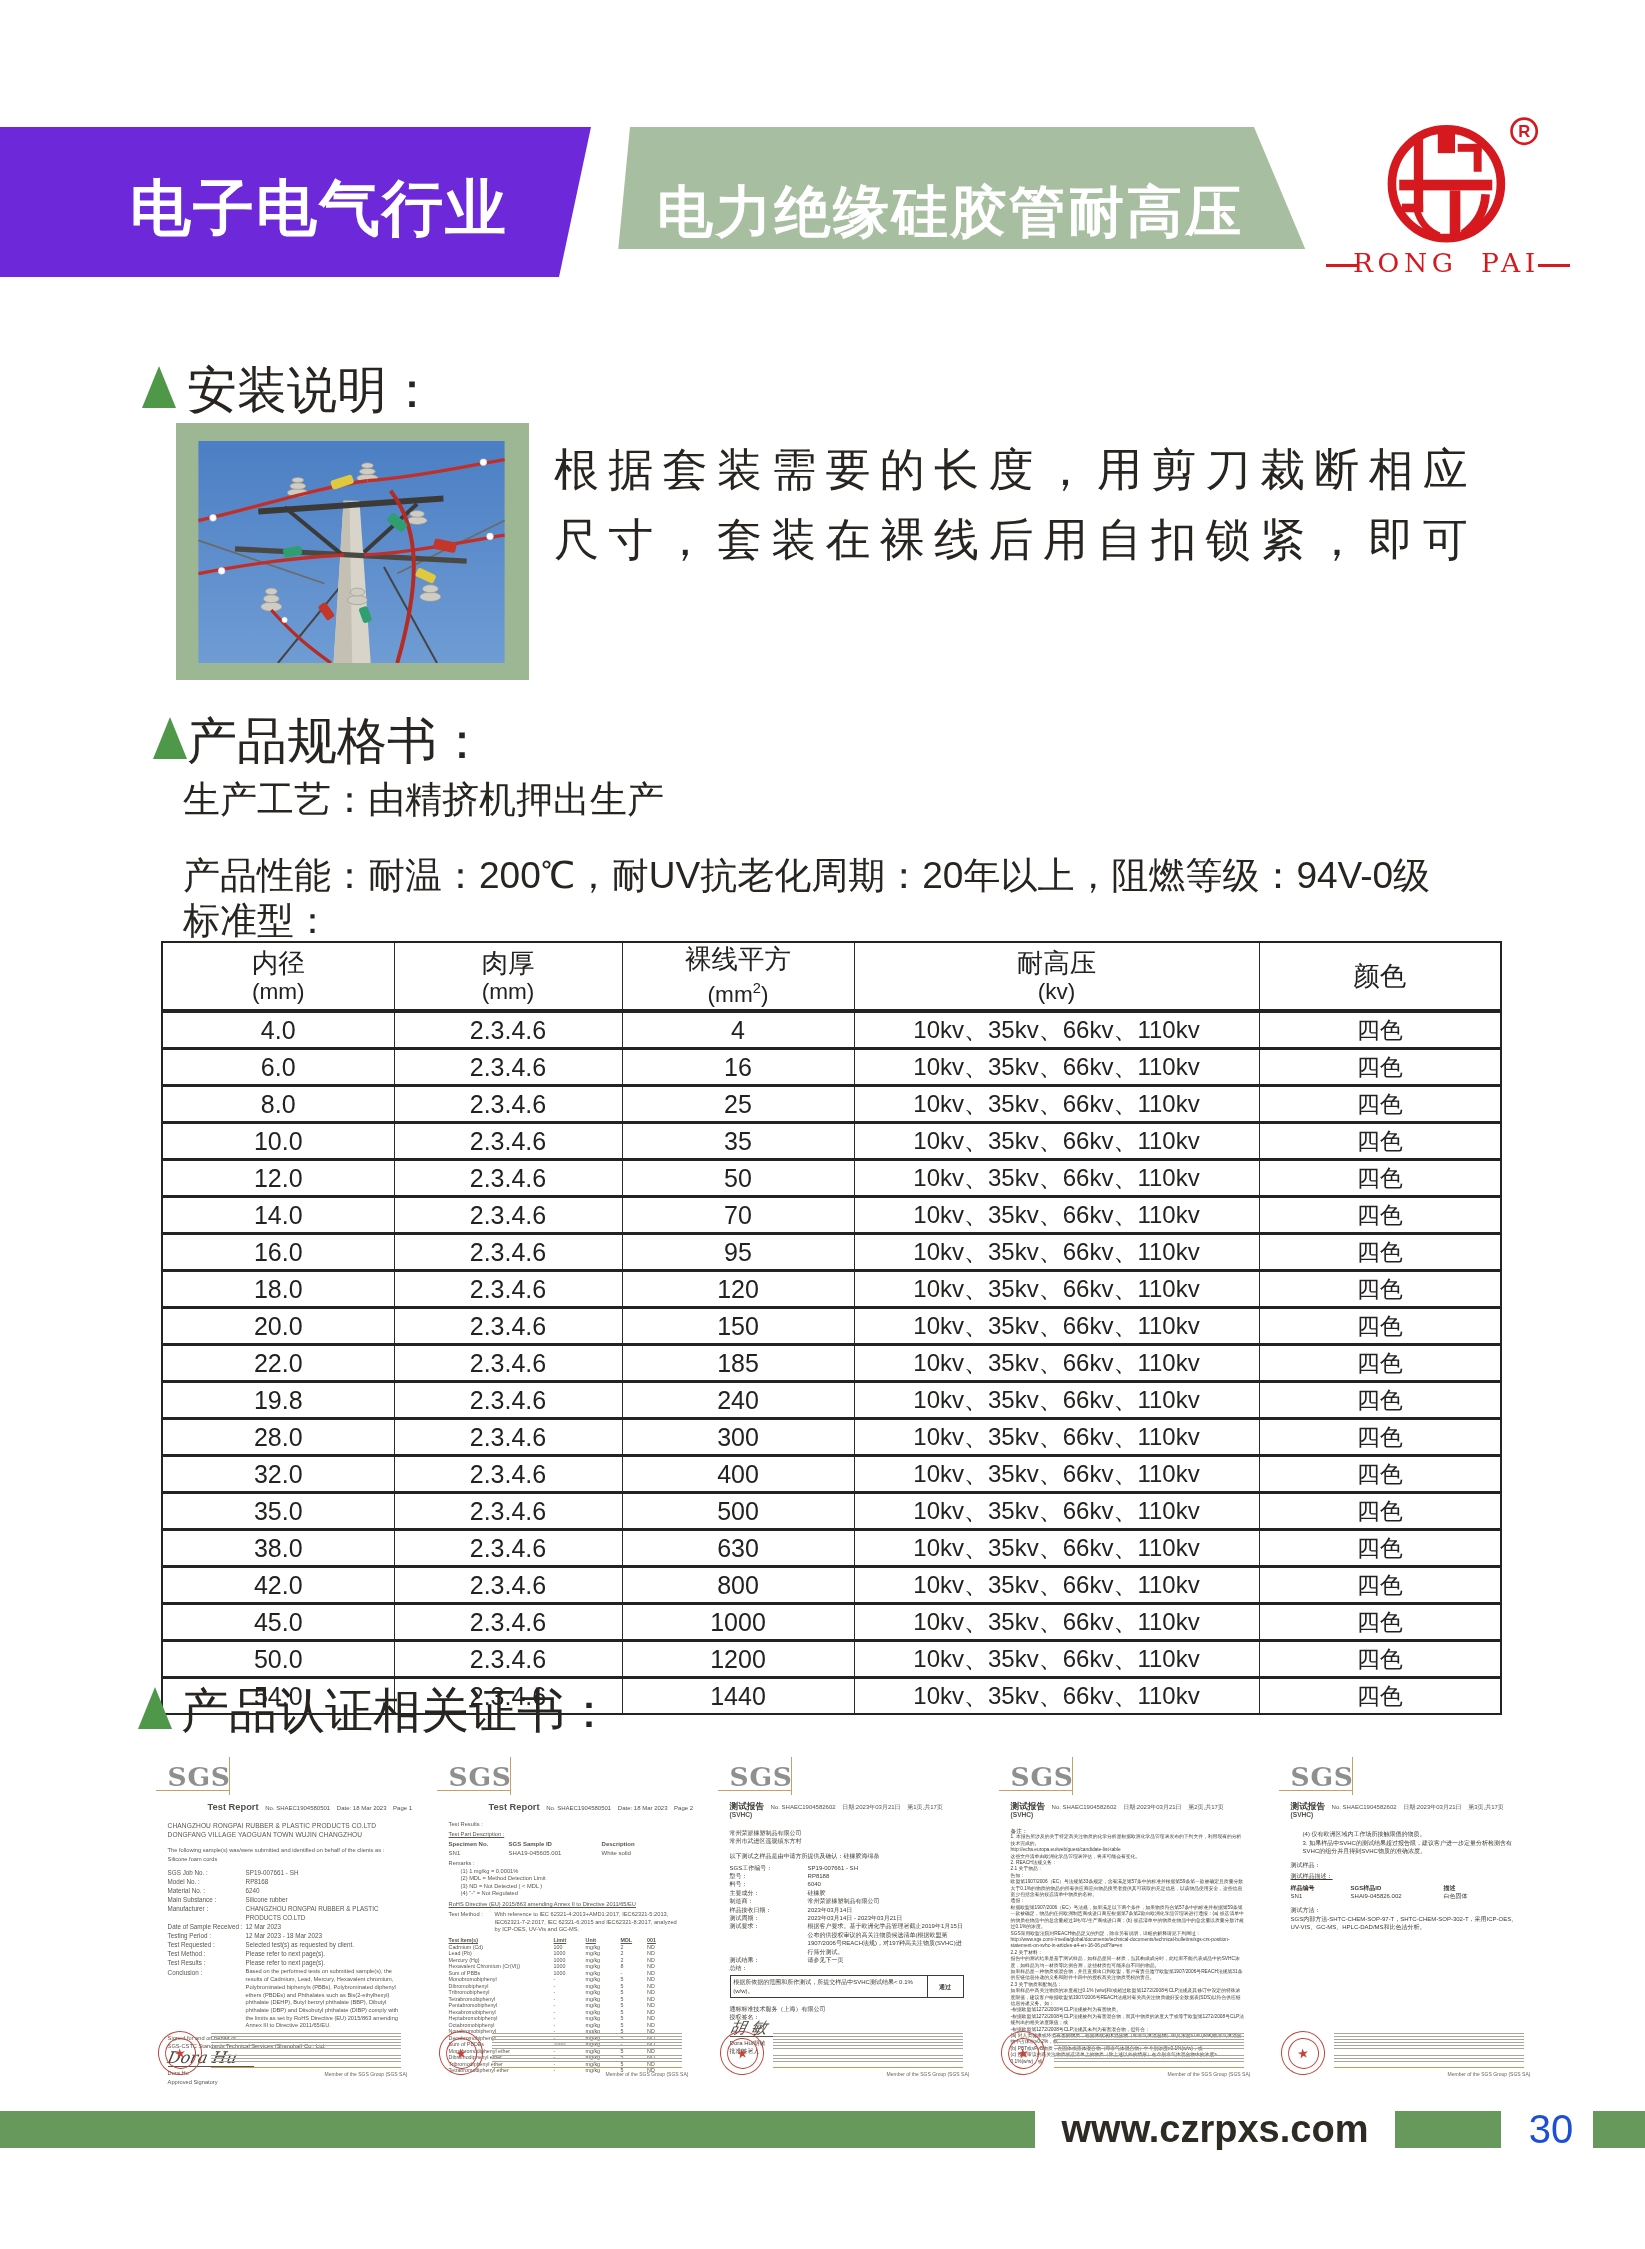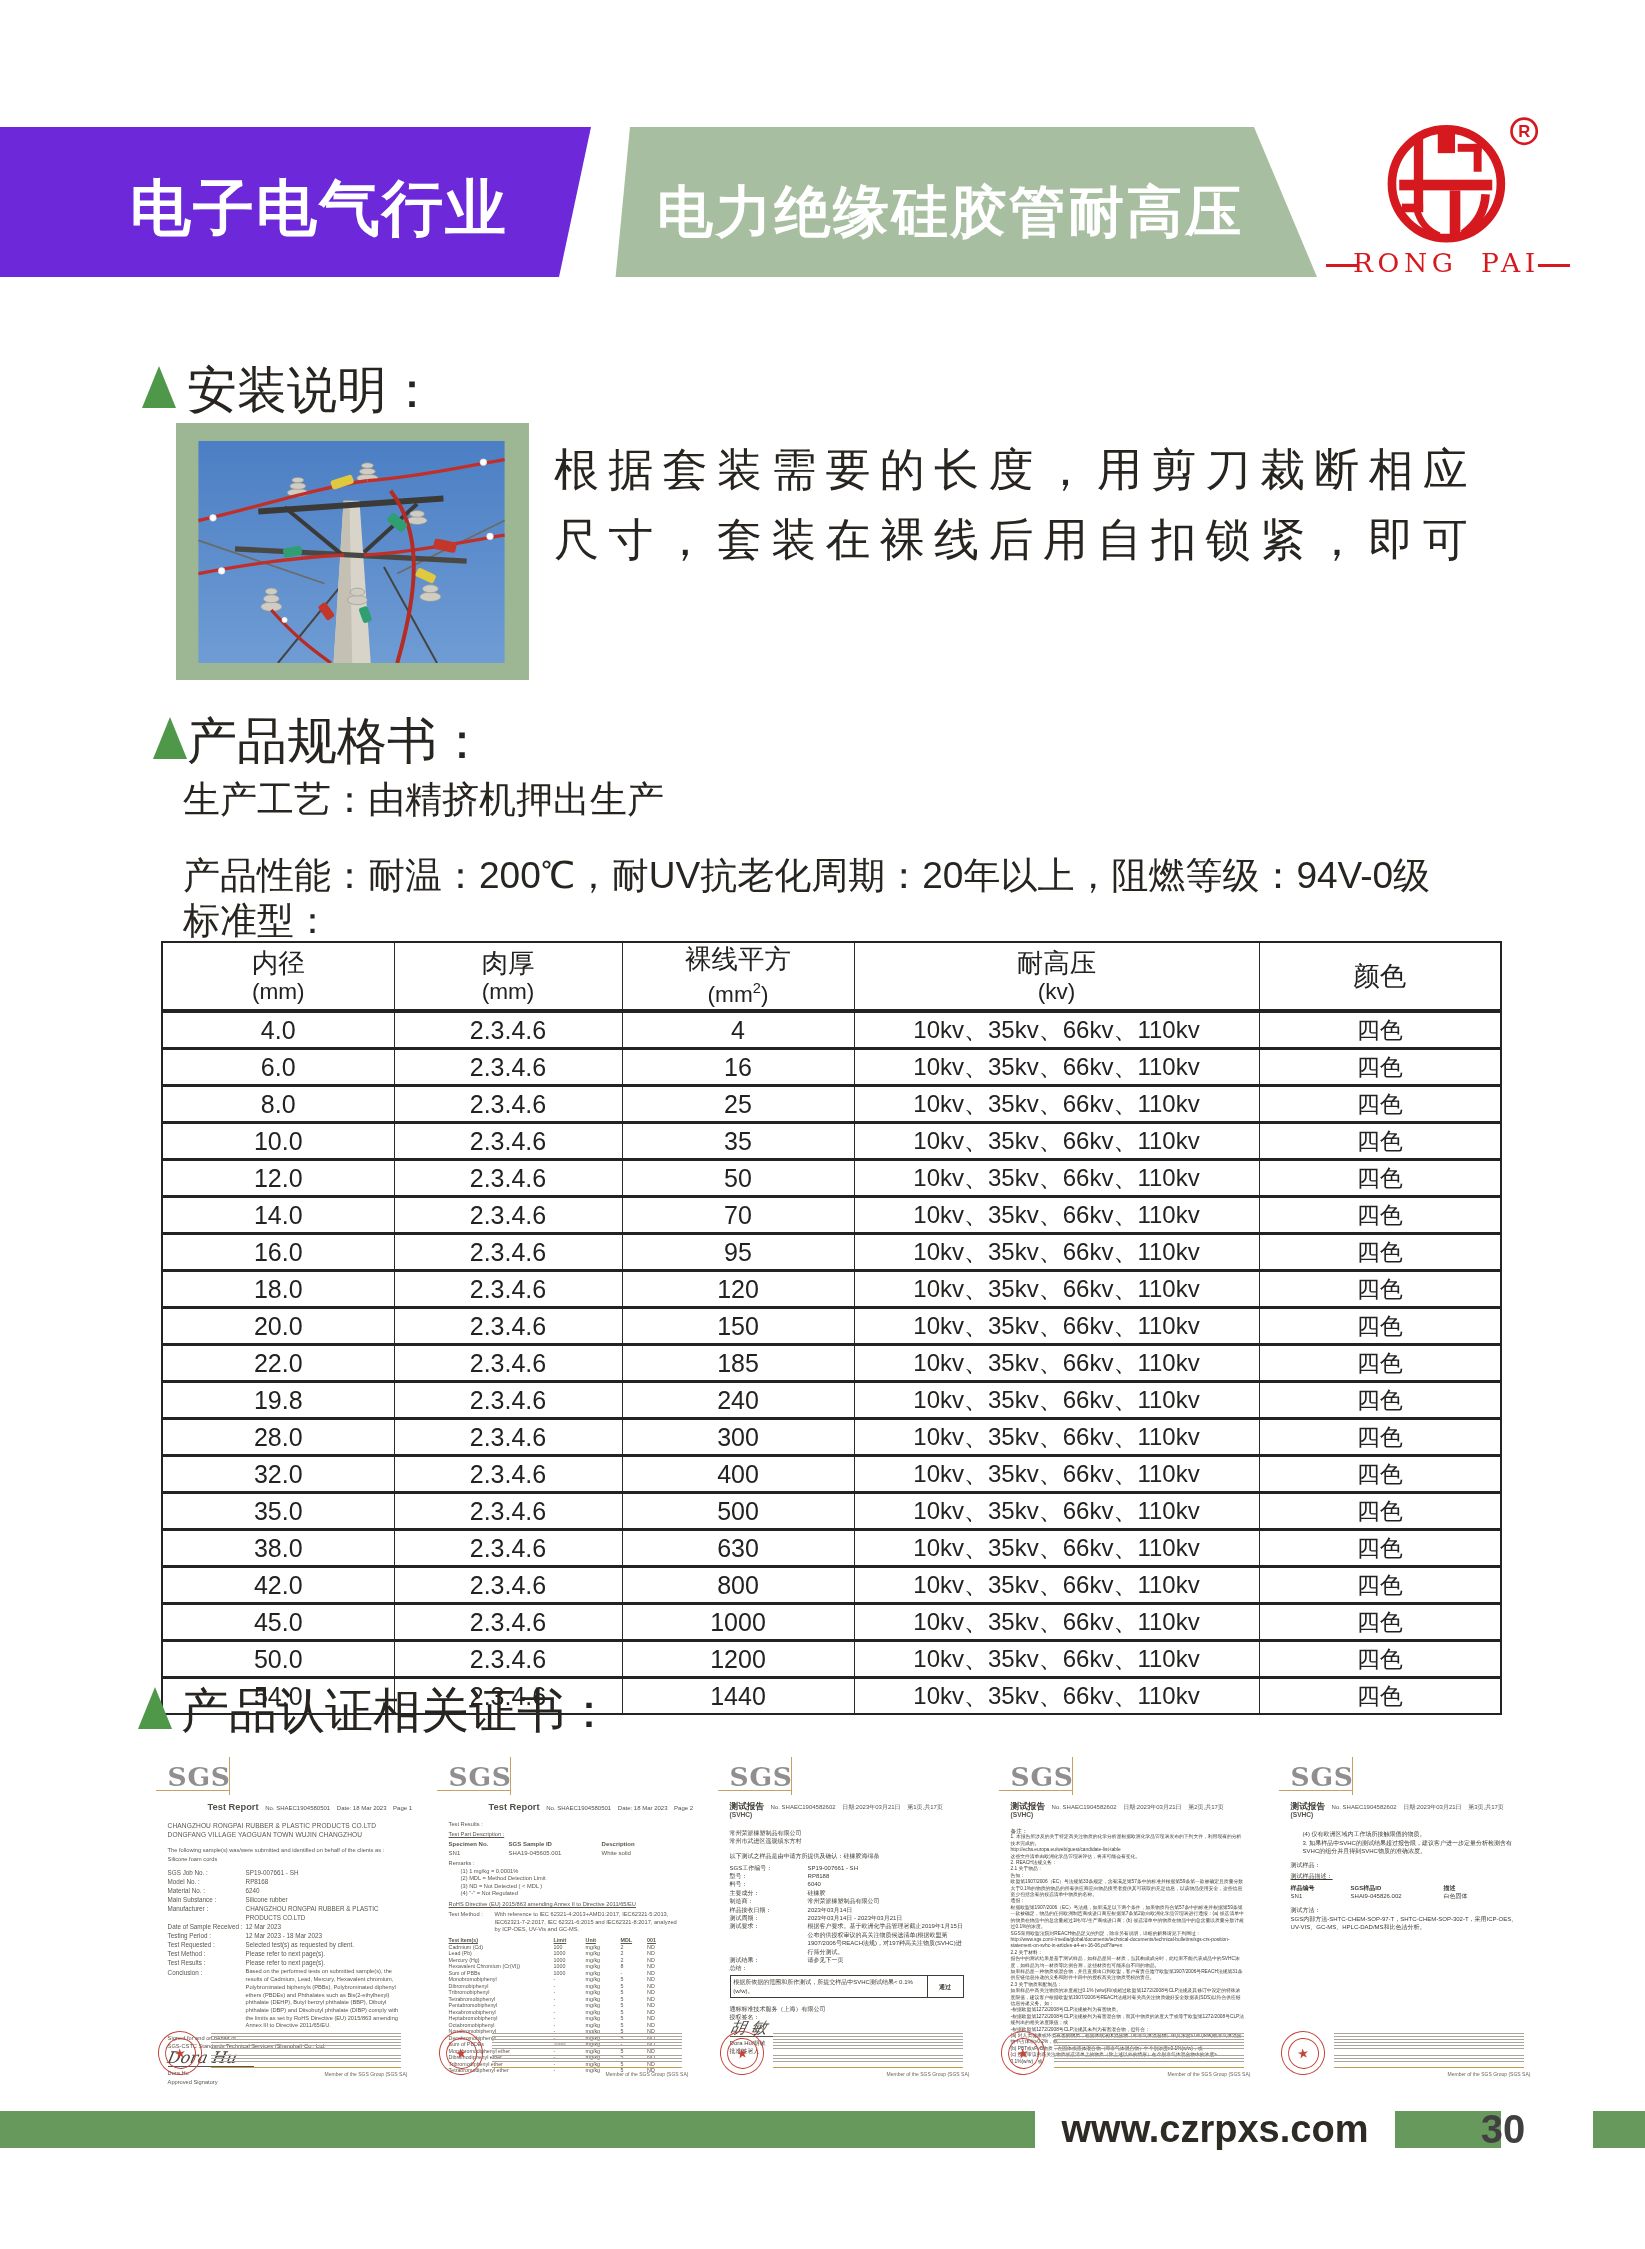--- a/index.html
+++ b/index.html
@@ -2,21 +2,21 @@
 <html style="font-size:10.6px"><head>
 <meta charset="utf-8">
 <style>
   html,body{margin:0;padding:0;background:#e8e8e8;}
   .page{position:relative;width:1646px;height:2250px;background:#ffffff;overflow:hidden;
         font-family:"Liberation Sans",sans-serif;color:#282420;}
   
   .band-dark{position:absolute;left:0;top:127px;width:597px;height:174px;background:#6d28d9;
              clip-path:polygon(0 0,591px 0,559px 150px,0 150px);}
   .band-dark-text{position:absolute;left:130px;top:41px;font-size:61px;font-weight:bold;color:#fff;letter-spacing:2px;white-space:nowrap;}
-  .band-sage{position:absolute;left:597px;top:127px;width:730px;height:150px;background:#a8bea1;
+  .band-sage{position:absolute;left:597px;top:127px;width:730px;height:122px;background:#a8bea1;
              clip-path:polygon(33px 0,657px 0,720px 150px,18.6px 150px);}
   .band-sage-text{position:absolute;left:60px;top:48px;font-size:56px;font-weight:bold;color:#fff;letter-spacing:2.7px;white-space:nowrap;}
   .logo-svg{position:absolute;left:1354px;top:100px;width:226px;height:186px;}
   .logo-text{position:absolute;left:1327px;top:247px;width:239px;text-align:center;
              font-family:"DejaVu Serif",serif;font-size:26.5px;color:#d6191f;letter-spacing:4.6px;word-spacing:10.6px;white-space:nowrap;}
   .logo-dash{position:absolute;top:264px;height:3.3px;background:#d6191f;}
   .dash-l{left:1326px;width:32px;} .dash-r{left:1538px;width:32px;}
   
   .tri{position:absolute;width:0;height:0;border-left:17px solid transparent;border-right:17px solid transparent;border-bottom:42px solid #4f9849;}
   .sec-title{position:absolute;font-size:50px;color:#282420;white-space:nowrap;}
@@ -74,22 +74,22 @@
   .fp-amber{position:absolute;left:62px;top:315px;width:190px;height:0.7px;background:#c79b4e;}
   .member{position:absolute;right:6.6px;top:319px;font-size:5px;color:#6a655e;}
   .sumbox{display:flex;border:1px solid #3f3a33;margin-top:2.7px;}
   .sumbox .s0{flex:1;padding:2px 2.7px;border-right:1px solid #3f3a33;}
   .sumbox .s1{flex:0 0 35px;display:flex;align-items:center;justify-content:center;font-weight:bold;}
   .tiny{font-size:4.8px;line-height:6.4px;}
   
   .fbar{position:absolute;top:2111px;height:37px;background:#67995c;}
   .furl{position:absolute;left:1039px;top:2111px;width:352px;height:37px;display:flex;align-items:center;justify-content:center;
         font-size:38px;font-weight:bold;color:#2e2a24;letter-spacing:0;}
-  .fpage{position:absolute;left:1460px;top:2111px;width:86px;height:37px;display:flex;align-items:center;justify-content:center;
-         font-size:40px;font-weight:bold;color:#404040;}
+  .fpage{position:absolute;left:1508px;top:2111px;width:86px;height:37px;display:flex;align-items:center;justify-content:center;
+         font-size:40px;font-weight:normal;color:#1d4ed8;}
 </style>
 </head>
 <body>
 
 <div class="page">
 
   <div class="band-dark">
     <div class="band-dark-text">电子电气行业</div>
   </div>
   <div class="band-sage">

